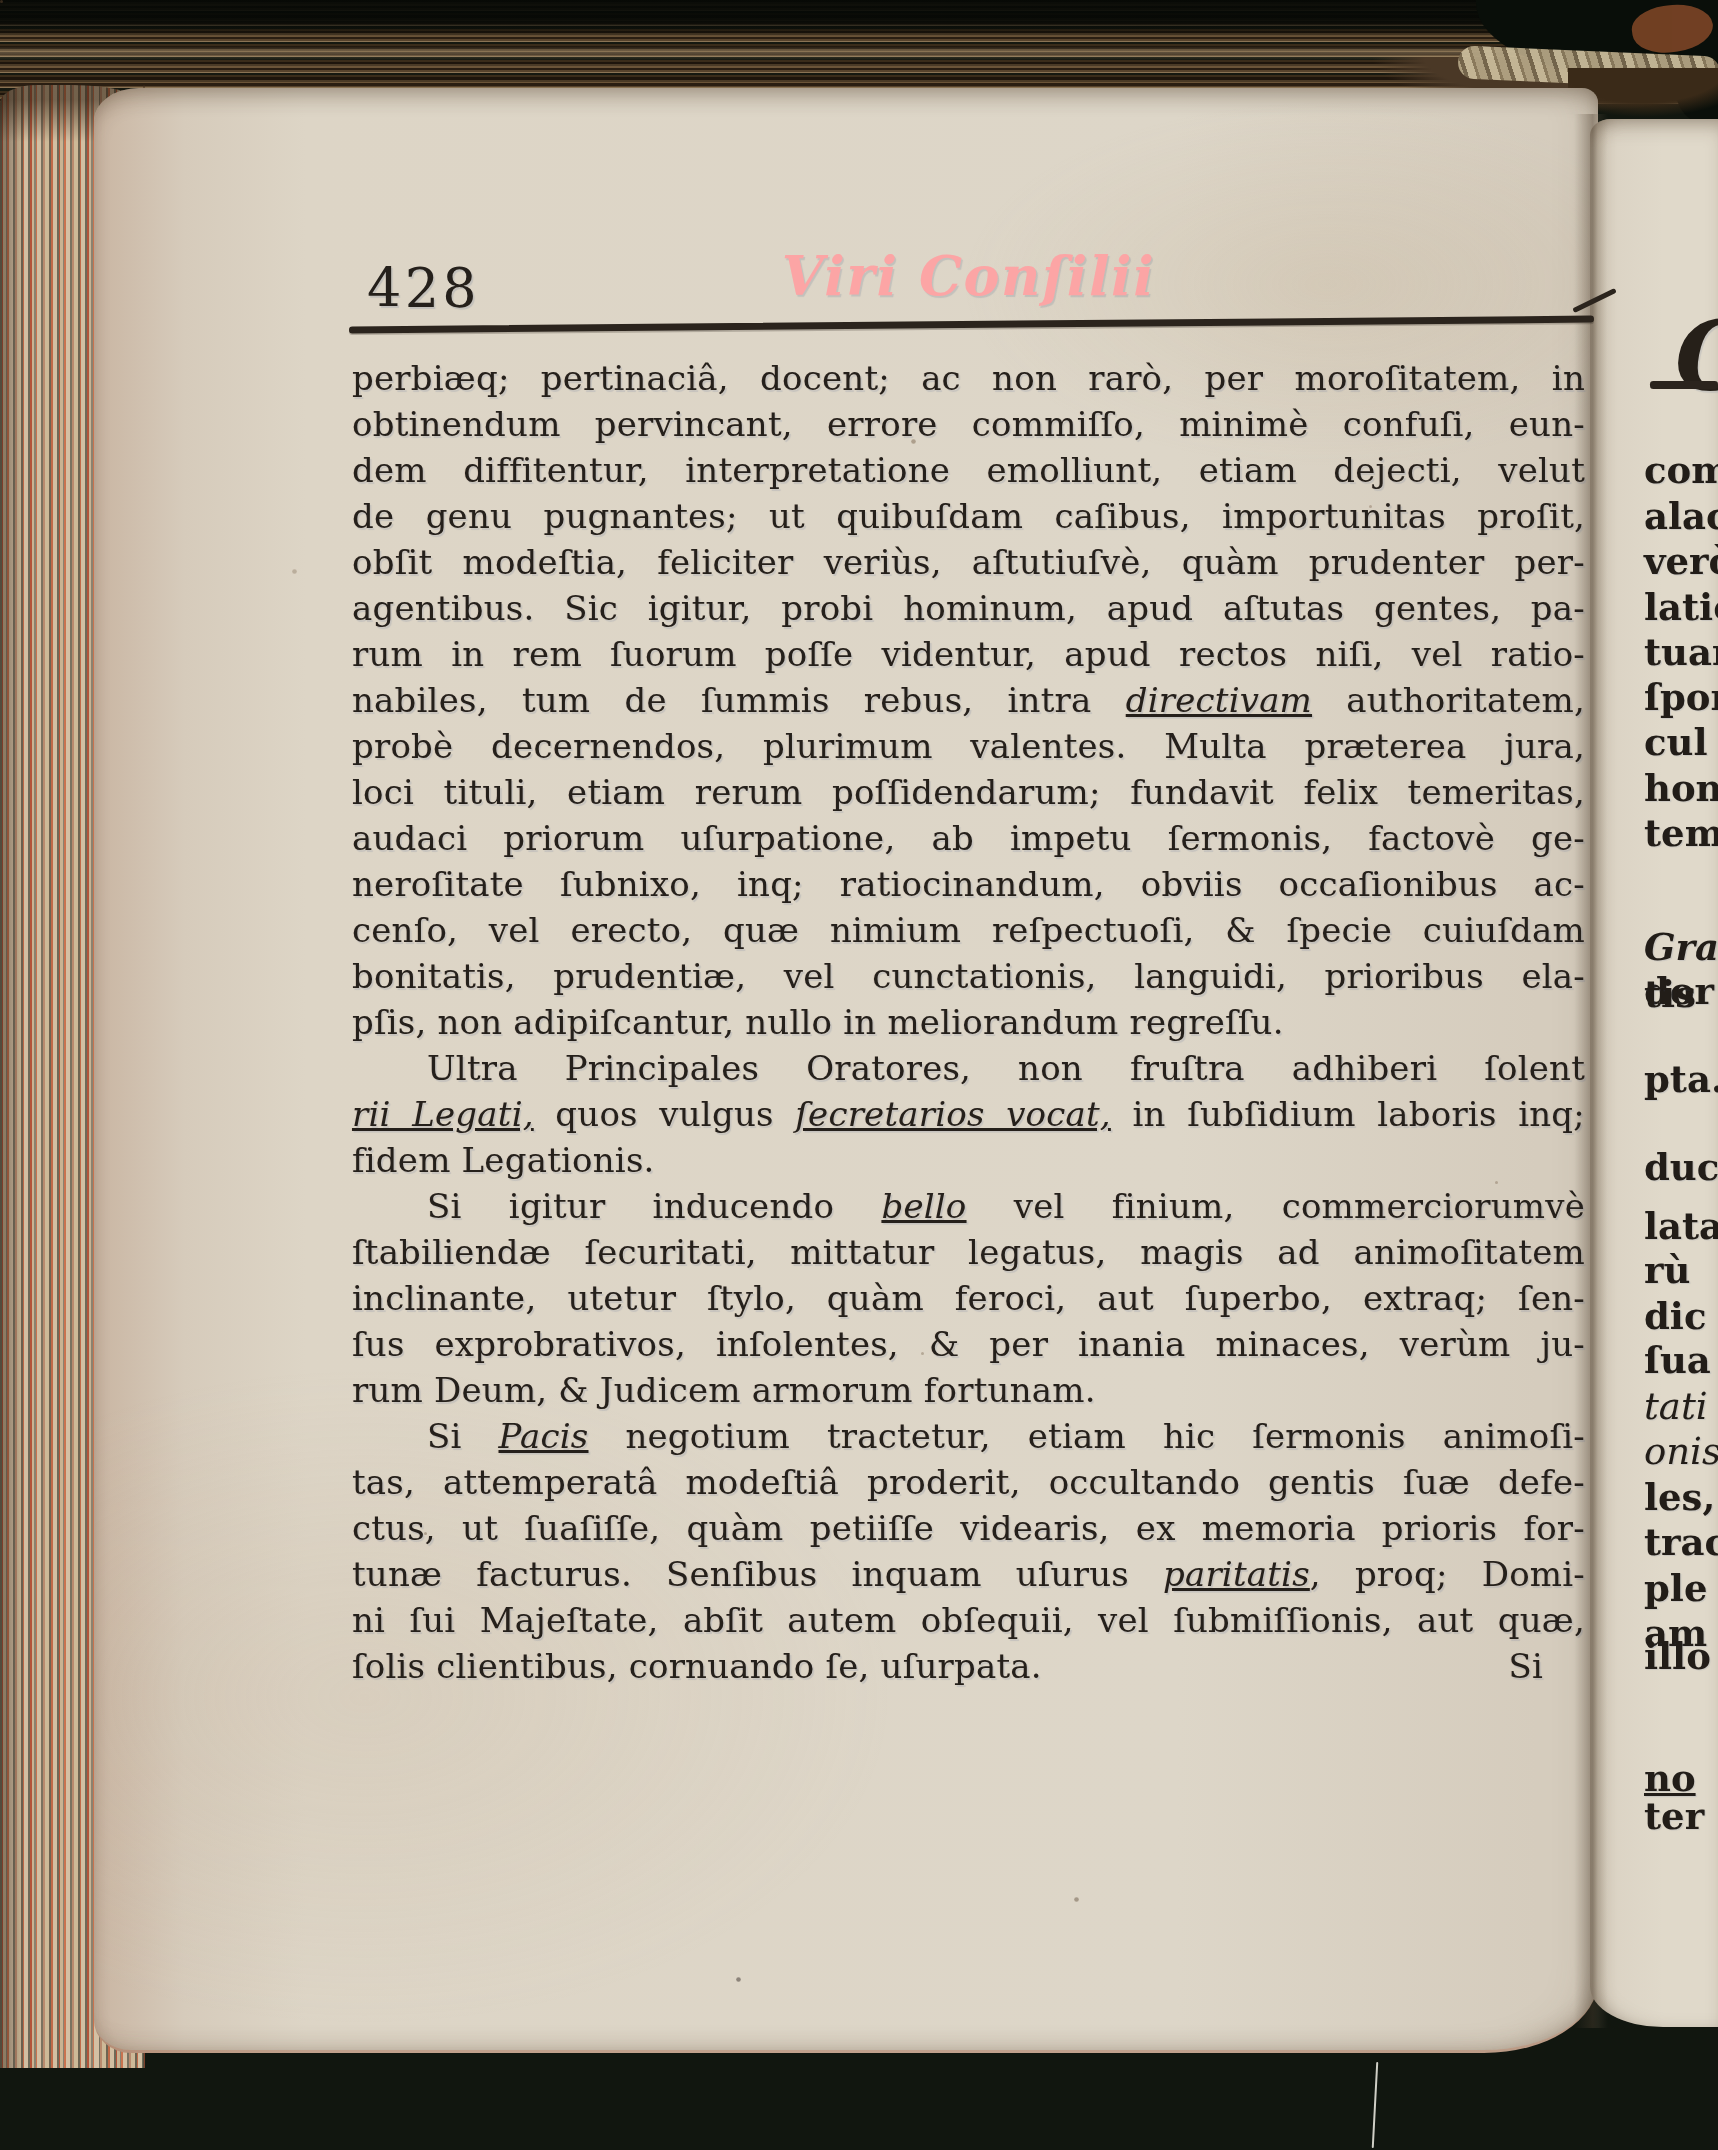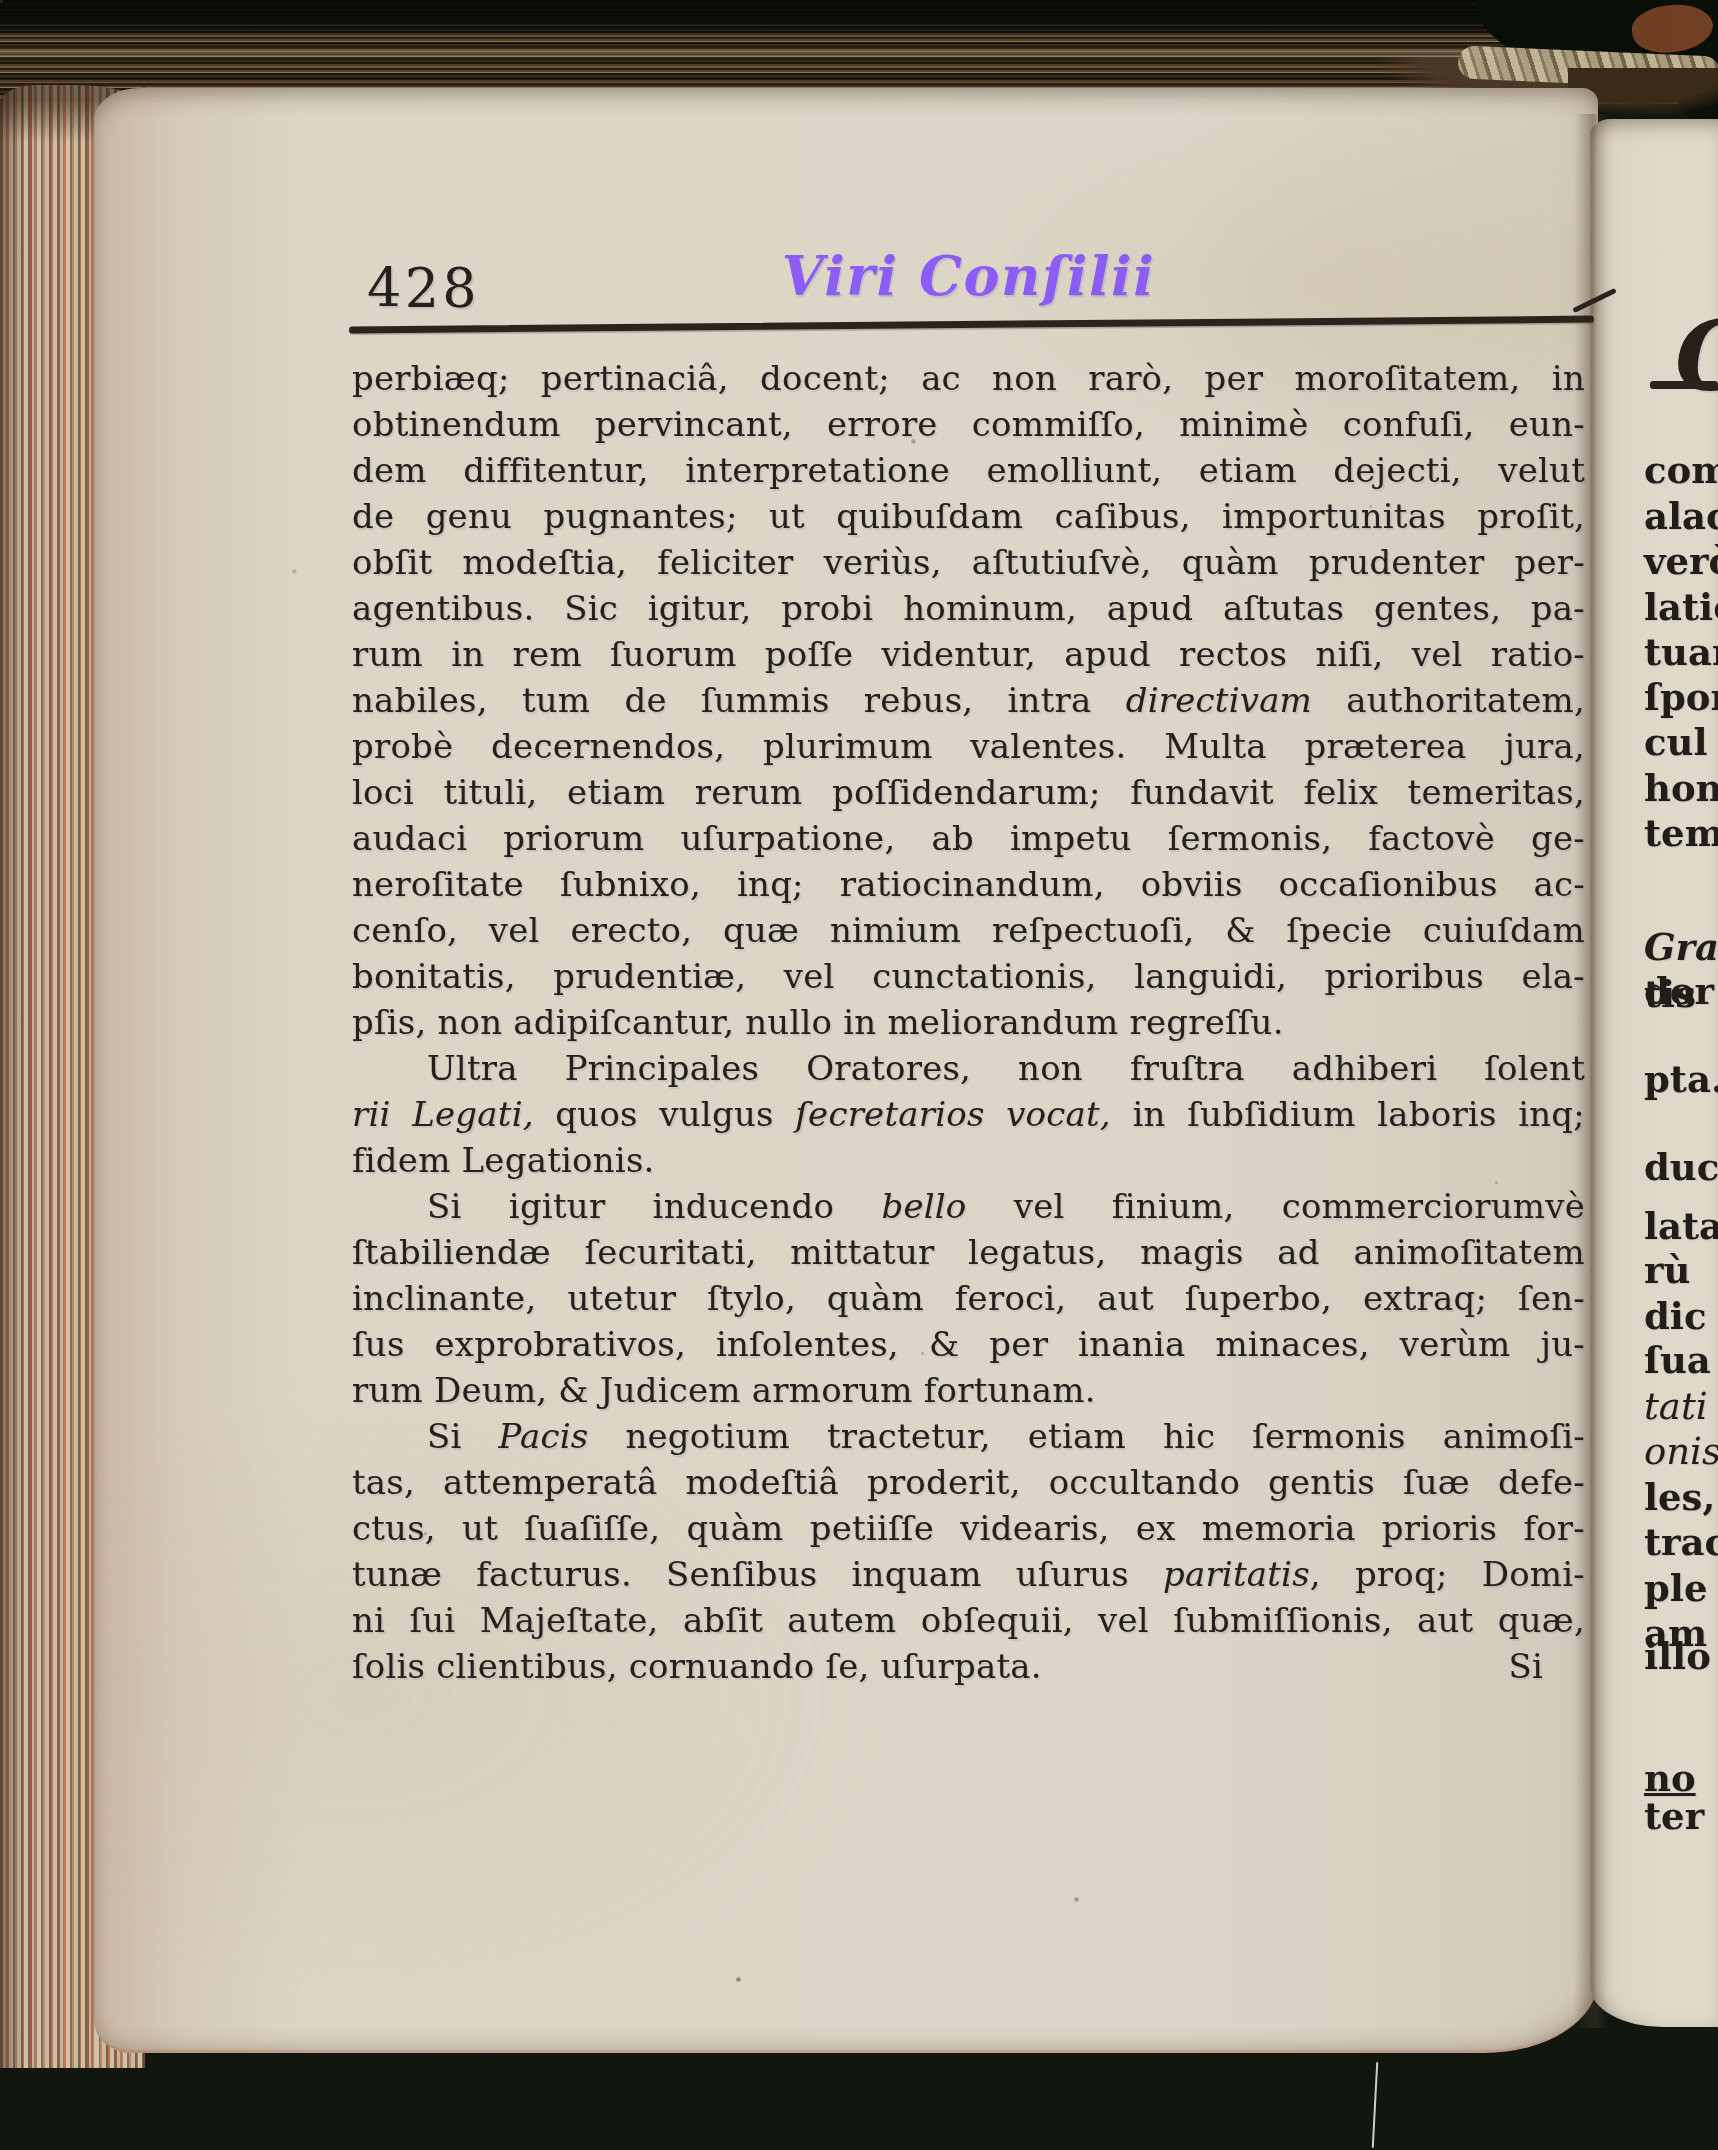--- a/index.html
+++ b/index.html
@@ -76,36 +76,36 @@
     box-shadow:912px 440px 0 0.8px rgba(95,70,45,.38),570px 1026px 0 0 rgba(90,65,40,.3),
       1255px 798px 0 0.8px rgba(100,75,50,.32),424px 1532px 0 0 rgba(90,65,40,.35),
       1075px 1898px 0 0.8px rgba(80,60,40,.4),737px 1978px 0 0.8px rgba(60,50,45,.5),
       1369px 505px 0 0 rgba(100,70,45,.3),293px 570px 0 0.8px rgba(100,75,50,.28),
       921px 1352px 0 0 rgba(90,65,40,.3),1495px 1181px 0 0 rgba(95,70,45,.3);}
 
   
   .pagenum{position:absolute;left:367px;top:257px;font-size:54px;color:var(--ink);
     letter-spacing:3.3px;text-shadow:1.6px 1.6px 0.8px rgba(80,100,140,.18);}
   .runtitle{position:absolute;left:352px;top:244px;width:1233px;text-align:center;
-    font-size:54px;font-style:italic;font-weight:600;color:#8b5cf6;
+    font-size:54px;font-style:italic;font-weight:600;color:#fca5a5;
     text-shadow:1.6px 1.6px 0.8px rgba(80,100,140,.18);letter-spacing:1.6px;}
   .head-rule{position:absolute;left:349px;top:321px;width:1245px;height:7.3px;background:#2b241d;
     transform:rotate(-0.5deg);border-radius:3.3px;
     box-shadow:0 1.6px 0 rgba(43,36,29,.25);}
   .head-rule-tail{position:absolute;left:1571px;top:298px;width:47px;height:4.9px;background:#2b241d;
     transform:rotate(-26deg);border-radius:2.4px;}
 
   
   .textblock{position:absolute;left:352px;top:355px;width:1233px;color:var(--ink);
     font-size:34px;line-height:46px;letter-spacing:0.2px;
     text-shadow:1.6px 1.6px 0.8px rgba(80,100,140,.16),-0.8px 0 0 rgba(150,60,40,.08);}
   .line{height:46px;text-align:justify;text-align-last:justify;white-space:nowrap;}
   .line.end{text-align-last:left;}
   .line.ind{text-indent:75px;}
-  .line .it{font-style:italic;}
+  .line .it{font-style:italic;text-decoration:underline;}
   .line .cw{float:right;margin-right:42px;}
 
   
   .r-initial{position:absolute;left:1675px;top:300px;font-size:96px;font-style:italic;font-weight:600;
     color:#262019;text-shadow:1.6px 1.6px 0.8px rgba(80,100,140,.15);}
   .r-rule{position:absolute;left:1650px;top:381px;width:68px;height:8.1px;background:#2b241d;border-radius:3.3px;}
   .right-col{position:absolute;left:1644px;top:0;width:75px;color:#221d18;font-size:37px;font-weight:600;
     text-shadow:1.2px 1.2px 0.8px rgba(80,100,140,.15);}
   .frag{position:absolute;left:0;white-space:nowrap;}
   .frag.it{font-style:italic;font-weight:500;}

